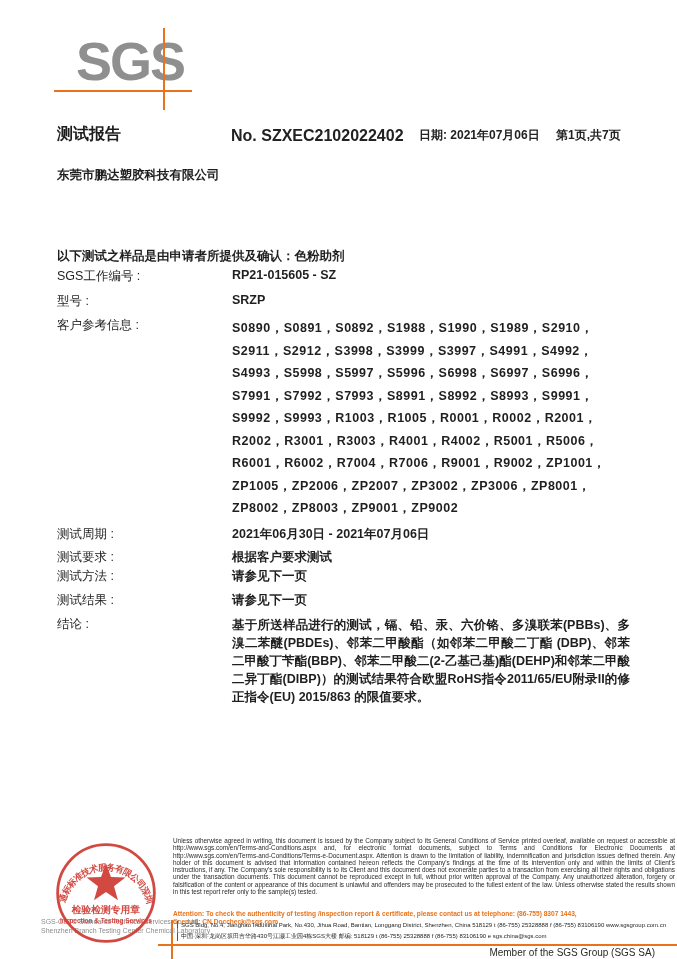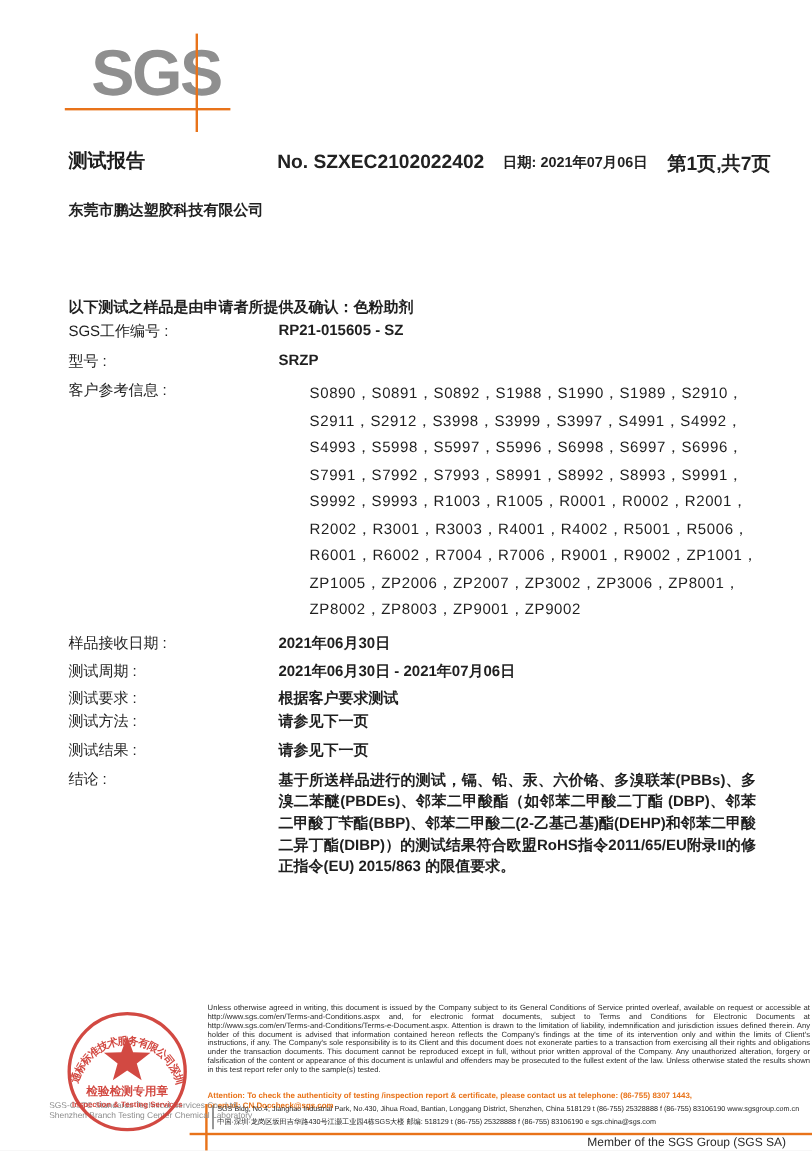--- a/index.html
+++ b/index.html
@@ -23,35 +23,35 @@
     letter-spacing:-2px; line-height:1;
   }
   .logo-vline { position:absolute; left:115px; top:2px; width:2px; height:82px; background:#e8731a; }
   .logo-hline { position:absolute; left:6px; top:64px; width:138px; height:2px; background:#e8731a; }
 
   
   .title-row { position:absolute; left:0; top:124px; width:677px; height:20px;padding-left:26px; }
   .doc-title { position:absolute; left:57px; top:0; font-size:16px; font-weight:bold; color:#1c1c1c; }
   .doc-no    { position:absolute; left:231px; top:3px; font-size:16px; font-weight:600; }
   .doc-date  { position:absolute; left:419px; top:3px; font-size:12px; font-weight:600; }
-  .doc-page  { position:absolute; left:556px; top:3px; font-size:16px; font-weight:600; }
+  .doc-page  { position:absolute; left:556px; top:3px; font-size:12px; font-weight:600; }
 
   
   .applicant { position:absolute; left:57px; top:163px; font-size:12.5px; line-height:24px; font-weight:600; color:#1f1f1f; }
 
   .intro { position:absolute; left:57px; top:248px; font-size:12.5px; font-weight:600; color:#1f1f1f;text-align:center; }
 
   
   .info { position:absolute; left:57px; top:268px; width:585px; font-size:12.5px; color:#1f1f1f; }
   .row { display:flex; align-items:flex-start; }
   .row .lbl { width:175px; flex:0 0 175px; font-weight:normal; }
   .row .val { flex:1; font-weight:600; }
   .r-model   { margin-top:8px; }
   .r-ref     { margin-top:7px; }
-  .codes div { line-height:22.5px; letter-spacing:0.5px; font-weight:400;margin-left:26px; }
+  .codes div { line-height:22.5px; letter-spacing:0.5px; font-weight:700; }
   .r-recv    { margin-top:8px; }
   .r-period  { margin-top:6px; }
   .r-req     { margin-top:6px; }
   .r-method  { margin-top:2px; }
   .r-result  { margin-top:7px; }
   .r-concl   { margin-top:7px; }
   .r-concl .val { line-height:18px; text-align:justify; padding-right:12px; }
 
   
   .stamp-company {
@@ -121,24 +121,20 @@
         <div>S2911，S2912，S3998，S3999，S3997，S4991，S4992，</div>
         <div>S4993，S5998，S5997，S5996，S6998，S6997，S6996，</div>
         <div>S7991，S7992，S7993，S8991，S8992，S8993，S9991，</div>
         <div>S9992，S9993，R1003，R1005，R0001，R0002，R2001，</div>
         <div>R2002，R3001，R3003，R4001，R4002，R5001，R5006，</div>
         <div>R6001，R6002，R7004，R7006，R9001，R9002，ZP1001，</div>
         <div>ZP1005，ZP2006，ZP2007，ZP3002，ZP3006，ZP8001，</div>
         <div>ZP8002，ZP8003，ZP9001，ZP9002</div>
       </span>
     </div>
-    <div class="row r-recv">
-      <span class="lbl">样品接收日期 :</span>
-      <span class="val">2021年06月30日</span>
-    </div>
     <div class="row r-period">
       <span class="lbl">测试周期 :</span>
       <span class="val">2021年06月30日 - 2021年07月06日</span>
     </div>
     <div class="row r-req">
       <span class="lbl">测试要求 :</span>
       <span class="val">根据客户要求测试</span>
     </div>
     <div class="row r-method">
       <span class="lbl">测试方法 :</span>

